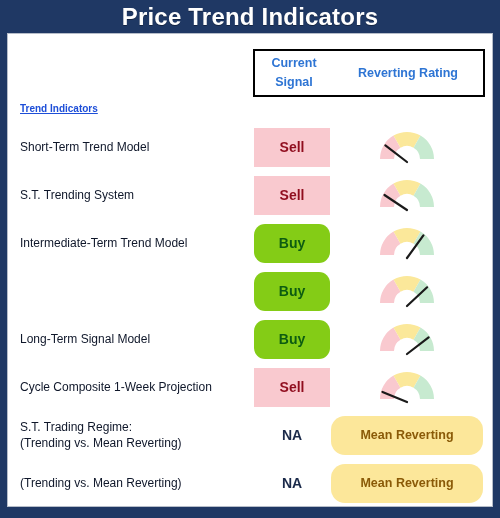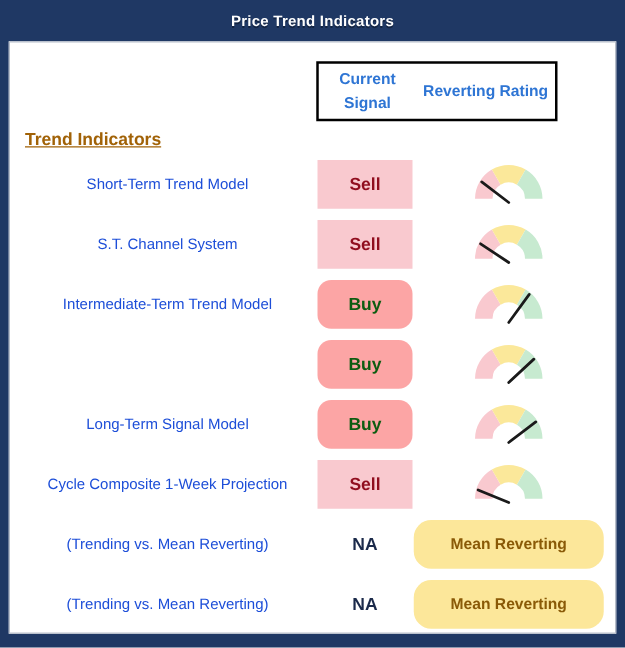--- a/index.html
+++ b/index.html
@@ -27,21 +27,21 @@
     left: 0; top: 0;
     width: 500px;
     height: 33px;
     background: #1f3864;
     display: flex;
     align-items: center;
     justify-content: center;
   }
   #title-bar .title-text {
     color: #ffffff;
-    font-size: 12px;
+    font-size: 24px;
     font-weight: bold;
     letter-spacing: 0.2px;
     text-shadow: 0 1px 0 rgba(0,0,0,0.35);
   }
 
   #panel {
     position: absolute;
     left: 7px;
     top: 33px;
     width: 486px;
@@ -50,21 +50,21 @@
     border: 1px solid #b6bdc9;
     box-sizing: border-box;
     overflow: hidden;
   }
 
   
   #col-header {
     position: absolute;
     left: 245px;
     top: 15px;
-    width: 193px;
+    width: 232px;
     height: 48px;
     border: 2px solid #000000;
     box-sizing: border-box;
     background: #ffffff;
   }
   #col-header .hdr-signal {
     position: absolute;
     left: 0;
     top: 0;
     width: 78px;
@@ -90,22 +90,22 @@
     color: #2e75d4;
     font-size: 12.5px;
     font-weight: bold;
   }
 
   
   #section-heading {
     position: absolute;
     left: 12px;
     top: 69px;
-    color: #a16207;
-    font-size: 14px;
+    color: #1d4ed8;
+    font-size: 10px;
     font-weight: bold;
     text-decoration: underline;
     white-space: nowrap;
   }
 
   
   .row {
     position: absolute;
     left: 0;
     width: 100%;
@@ -113,24 +113,23 @@
   }
   .row .label {
     position: absolute;
     left: 12px;
     top: 0;
     width: 228px;
     height: 48px;
     display: flex;
     flex-direction: column;
     justify-content: center;
-    color: #1d4ed8;
+    color: #0f172a;
     font-size: 12px;
     line-height: 1.35;
-    text-align: center;
   }
   .row .label .l2 { display: block; }
 
   
   .sig-cell {
     position: absolute;
     left: 245px;
     top: 0;
     width: 78px;
     height: 48px;
@@ -141,21 +140,21 @@
   .badge {
     width: 76px;
     height: 39px;
     display: flex;
     align-items: center;
     justify-content: center;
     font-size: 14px;
     font-weight: bold;
   }
   .badge.sell { background: #f9c9cf; color: #900d1e; }
-  .badge.buy  { background: #fca5a5; color: #0d5c11; border-radius: 11px; }
+  .badge.buy  { background: #84cc16; color: #0d5c11; border-radius: 11px; }
   .badge.na   { background: transparent; color: #1b2a4a; }
 
   
   .rating-cell {
     position: absolute;
     left: 323px;
     top: 0;
     right: 9px;
     height: 48px;
     display: flex;
@@ -212,21 +211,21 @@
                 <path d="M2 29.999999999999996 A27 27 0 0 1 15.500000000000005 6.617314097820156 L22.500000000000004 18.741669750802295 A13 13 0 0 0 16 30 Z" fill="#f9c9cf"></path>
                 <path d="M15.500000000000005 6.617314097820156 A27 27 0 0 1 42.5 6.6173140978201594 L35.5 18.7416697508023 A13 13 0 0 0 22.500000000000004 18.741669750802295 Z" fill="#fbe89a"></path>
                 <path d="M42.5 6.6173140978201594 A27 27 0 0 1 56 30 L42 30 A13 13 0 0 0 35.5 18.7416697508023 Z" fill="#c7ead0"></path>
                 <line x1="29" y1="33" x2="7.374773548011138" y2="16.487058762053273" stroke="#1a1a1a" stroke-width="2.2" stroke-linecap="round"></line>
               </svg>
             </span>
           </div>
         </div>
         <div class="row" style="top: 137px;">
           <div class="label">
-            <span>S.T. Channel System</span>
+            <span>S.T. Trending System</span>
           </div>
           <div class="sig-cell">
             <div class="badge sell">Sell</div>
           </div>
           <div class="rating-cell">
             <span>
               <svg width="58" height="36" viewBox="0 0 58 36" class="gauge">
                 <path d="M2 29.999999999999996 A27 27 0 0 1 15.500000000000005 6.617314097820156 L22.500000000000004 18.741669750802295 A13 13 0 0 0 16 30 Z" fill="#f9c9cf"></path>
                 <path d="M15.500000000000005 6.617314097820156 A27 27 0 0 1 42.5 6.6173140978201594 L35.5 18.7416697508023 A13 13 0 0 0 22.500000000000004 18.741669750802295 Z" fill="#fbe89a"></path>
                 <path d="M42.5 6.6173140978201594 A27 27 0 0 1 56 30 L42 30 A13 13 0 0 0 35.5 18.7416697508023 Z" fill="#c7ead0"></path>
@@ -299,20 +298,21 @@
                 <path d="M2 29.999999999999996 A27 27 0 0 1 15.500000000000005 6.617314097820156 L22.500000000000004 18.741669750802295 A13 13 0 0 0 16 30 Z" fill="#f9c9cf"></path>
                 <path d="M15.500000000000005 6.617314097820156 A27 27 0 0 1 42.5 6.6173140978201594 L35.5 18.7416697508023 A13 13 0 0 0 22.500000000000004 18.741669750802295 Z" fill="#fbe89a"></path>
                 <path d="M42.5 6.6173140978201594 A27 27 0 0 1 56 30 L42 30 A13 13 0 0 0 35.5 18.7416697508023 Z" fill="#c7ead0"></path>
                 <line x1="29" y1="33" x2="4.487826753572875" y2="22.97124742666651" stroke="#1a1a1a" stroke-width="2.2" stroke-linecap="round"></line>
               </svg>
             </span>
           </div>
         </div>
         <div class="row" style="top: 377px;">
           <div class="label">
+            <span>S.T. Trading Regime:</span>
             <span class="l2">(Trending vs. Mean Reverting)</span>
           </div>
           <div class="sig-cell">
             <div class="badge na">NA</div>
           </div>
           <div class="rating-cell">
             <div class="pill">Mean Reverting</div>
           </div>
         </div>
         <div class="row" style="top: 425px;">

